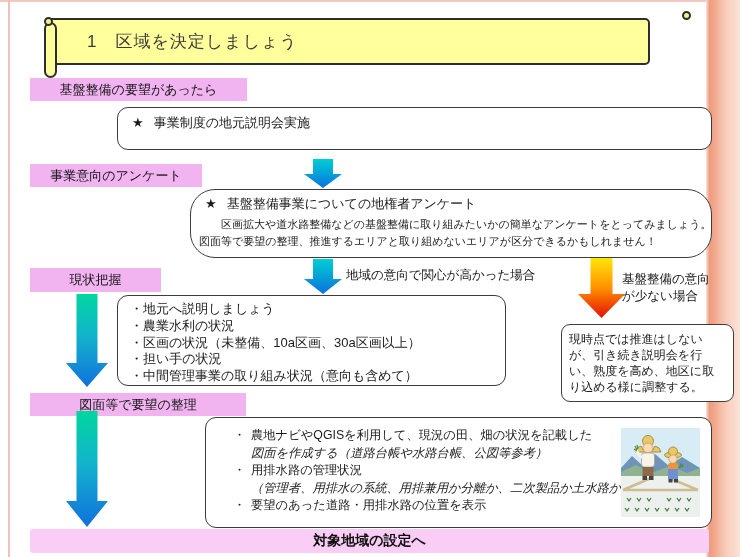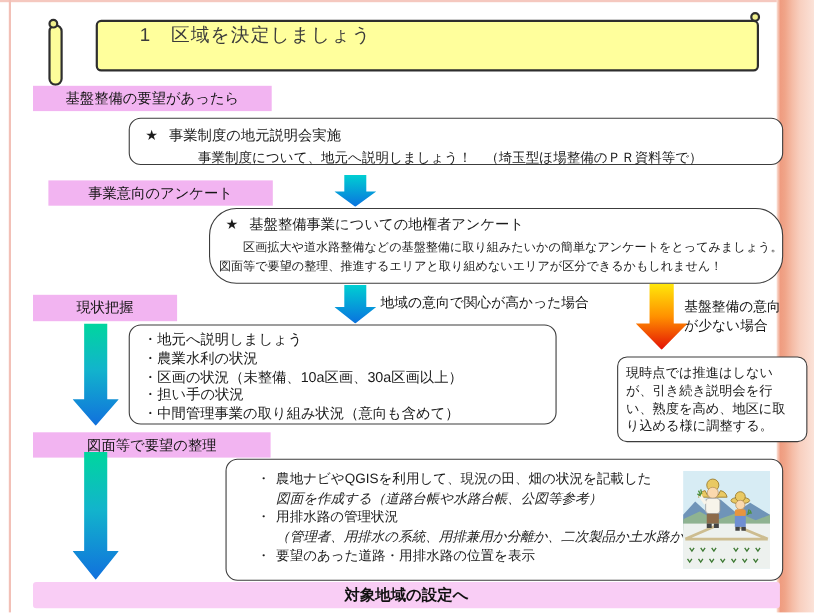--- a/index.html
+++ b/index.html
@@ -7,34 +7,34 @@
         font-family:"Liberation Sans",sans-serif;}
 
   
   .top-line{position:absolute;left:0;top:0;width:740px;height:2px;background:#f5c8bf;}
   .left-line{position:absolute;left:8px;top:0;width:2px;height:557px;background:#f2c0b7;}
   .side-stripe{position:absolute;left:706px;top:0;width:34px;height:557px;
     background:linear-gradient(90deg,#fbe3da 0%,#ef9c80 10%,#f0a488 22%,#f5bca6 42%,#f8cfbf 62%,#fbe2d8 100%);}
 
   
   .banner{position:absolute;left:47px;top:18px;width:603px;height:47px;background:#ffff9c;
-          border:2px solid #2e2e2e;border-radius:5px;display:flex;align-items:flex-start;box-sizing:border-box;margin-left:40px;}
+          border:2px solid #2e2e2e;border-radius:5px;display:flex;align-items:center;box-sizing:border-box;}
   .banner-title{margin-left:38px;font-size:17px;color:#3b3b3b;letter-spacing:1px;}
   .banner-roll{position:absolute;left:44px;top:22px;width:13px;height:56px;background:#fdfd9a;
                border:2px solid #2e2e2e;border-radius:7px;box-sizing:border-box;}
   .banner-curl{position:absolute;width:9px;height:9px;border:2px solid #2e2e2e;border-radius:50%;
                background:#f0f08c;box-sizing:border-box;}
   .curl-left{left:44px;top:17px;}
   .curl-right{left:682px;top:11px;}
 
   
   .plabel{position:absolute;background:#f2b4f1;color:#141414;font-size:13px;
           display:flex;align-items:center;justify-content:center;text-align:right;}
   #label1{left:30px;top:78px;width:217px;height:23px;}
-  #label2{left:44px;top:164px;width:204px;height:23px;}
+  #label2{left:30px;top:164px;width:172px;height:23px;}
   #label3{left:30px;top:268px;width:131px;height:24px;}
   #label4{left:30px;top:393px;width:216px;height:23px;}
 
   
   .box{position:absolute;background:#fff;border:1.6px solid #3c3c3c;border-radius:11px;
        color:#1b1b1b;box-sizing:border-box;}
   .box1{left:117px;top:107px;width:595px;height:43px;padding:6px 10px 0 14px;}
   .box2{left:190px;top:189px;width:522px;height:69px;padding:5px 4px 0 8px;border-radius:25px;}
   .box3{left:117px;top:295px;width:389px;height:91px;padding:5px 0 0 12px;font-size:13px;line-height:16.8px;}
   .box4{left:205px;top:417px;width:507px;height:111px;padding:9px 0 0 22px;font-size:12.3px;line-height:17.5px;}
@@ -82,21 +82,20 @@
 
   <div class="plabel" id="label1">基盤整備の要望があったら</div>
   <div class="plabel" id="label2">事業意向のアンケート</div>
   <div class="plabel" id="label3">現状把握</div>
   <div class="plabel" id="label4">図面等で要望の整理</div>
 
   <div class="box box1">
     <div class="box-title">
       <span class="star">★</span><span>事業制度の地元説明会実施</span>
     </div>
-    <div class="box-sub">事業制度について、地元へ説明しましょう！　（埼玉型ほ場整備のＰＲ資料等で）</div>
   </div>
 
   <div class="box box2">
     <div class="box-title">
       <span class="star">★</span><span>基盤整備事業についての地権者アンケート</span>
     </div>
     <div class="sub1">区画拡大や道水路整備などの基盤整備に取り組みたいかの簡単なアンケートをとってみましょう。</div>
     <div class="sub2">図面等で要望の整理、推進するエリアと取り組めないエリアが区分できるかもしれません！</div>
   </div>
 

